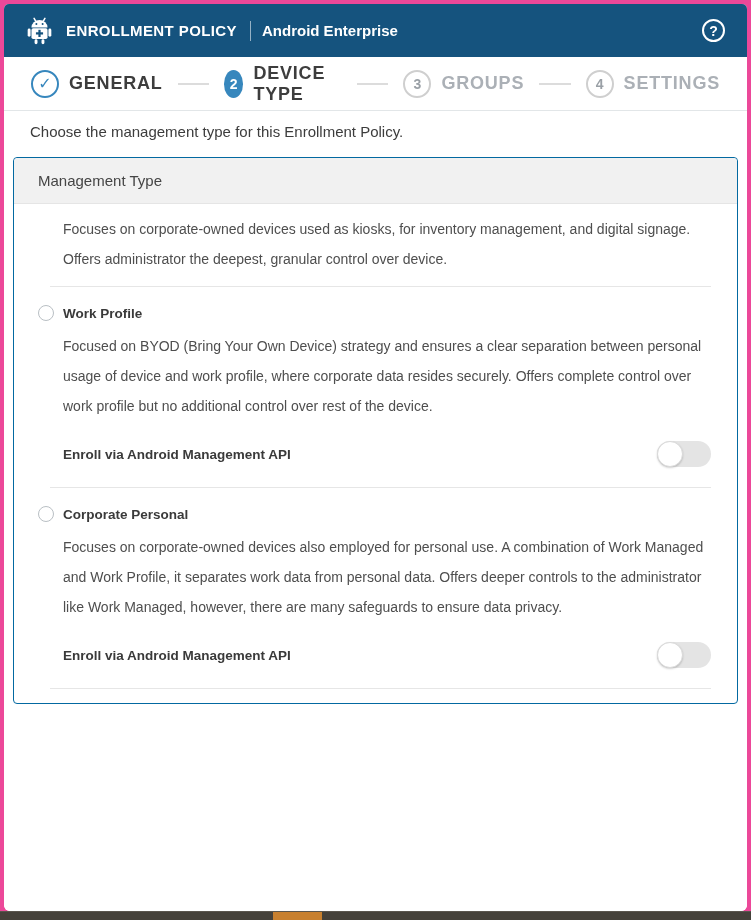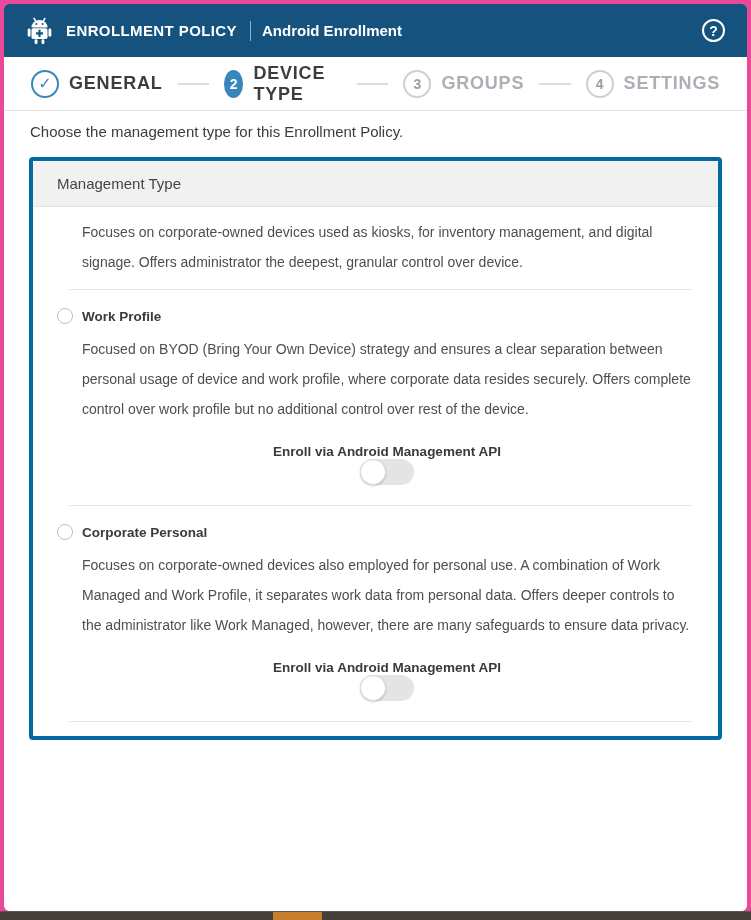--- a/index.html
+++ b/index.html
@@ -81,22 +81,22 @@
   .step.pending .step-label { color: #abb0b6; }
   .connector { width: 44px; height: 2px; background: #dcdcdc; margin: 0 15px; }
 
   
   .main { flex: 1 1 auto; background: #fff; overflow: hidden; }
   .intro {
     margin: 12px 0 17px 26px;
     font-size: 15px; color: #3c3c3c;
   }
   .panel {
-    margin: 0 25px;
-    border: 4px solid #0369a1;
+    margin: 0 9px;
+    border: 1px solid #0369a1;
     border-radius: 4px;
   }
   .panel-header {
     height: 46px; line-height: 46px;
     background: #f1f1f1;
     border-bottom: 1px solid #e5e5e5;
     border-radius: 4px 4px 0 0;
     padding-left: 24px;
     font-size: 15px; color: #454545;
   }
@@ -120,21 +120,20 @@
   .option-desc {
     margin: 8px 2px 12px 25px;
     font-size: 14px; line-height: 30px; color: #4e4e4e;
   }
   .separator { height: 1px; background: #e6e6e6; margin: 4px 2px 0 12px; }
 
   .toggle-row {
     display: flex; align-items: center; justify-content: space-between;
     margin: 2px 2px 0 25px;
     padding: 8px 0 16px 0;
-    flex-direction: column;
   }
   .toggle-label { font-size: 13.5px; font-weight: 700; color: #3a3a3a; }
   .toggle {
     position: relative; width: 54px; height: 26px; border-radius: 13px;
     background: #e4e4e4; cursor: pointer; flex: 0 0 auto;
   }
   .toggle .knob {
     position: absolute; left: 0; top: 0;
     width: 26px; height: 26px; border-radius: 50%;
     background: #fff; border: 1px solid #dadada;
@@ -190,21 +189,21 @@
         </g>
         <g fill="#15537e">
           <circle cx="9.2" cy="7.2" r="0.9"></circle>
           <circle cx="14.8" cy="7.2" r="0.9"></circle>
           <rect x="11" y="12.4" width="2" height="6.4"></rect>
           <rect x="8.8" y="14.6" width="6.4" height="2"></rect>
         </g>
       </svg>
       <span class="app-title">ENROLLMENT POLICY</span>
       <span class="title-divider"></span>
-      <span class="app-subtitle">Android Enrollment</span>
+      <span class="app-subtitle">Android Enterprise</span>
       <span class="help-btn">?</span>
     </header>
 
     <nav class="stepper">
       <div class="step completed">
         <span class="step-circle">✓</span>
         <span class="step-label">GENERAL</span>
       </div>
       <span class="connector"></span>
       <div class="step active">

